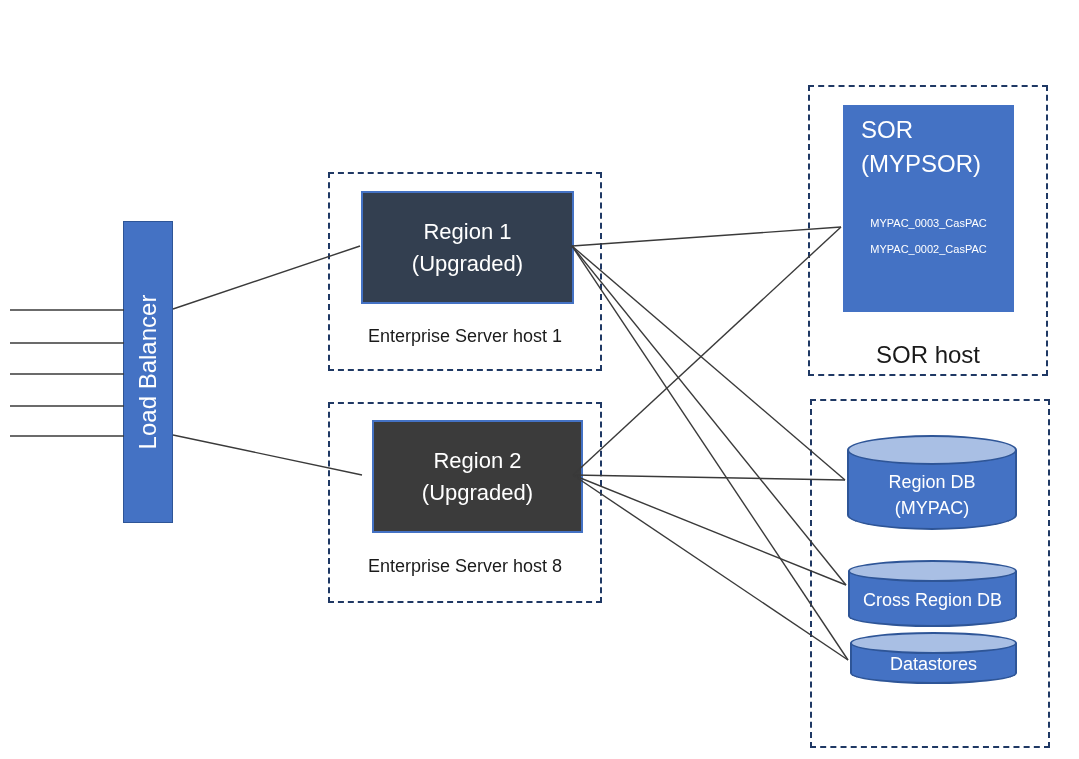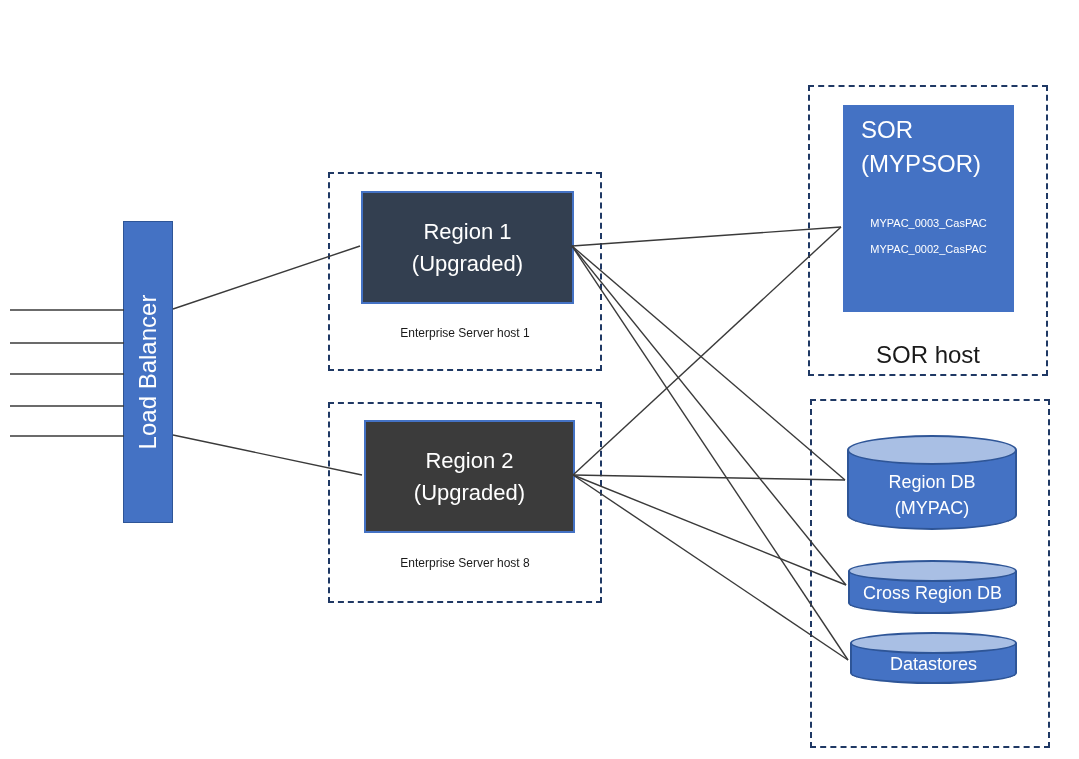--- a/index.html
+++ b/index.html
@@ -60,28 +60,28 @@
     position: absolute;
     display: flex; align-items: center; justify-content: center;
     text-align: center;
     color: var(--text-light, #fff);
     font-size: 22px;
     line-height: 1.45;
     border: 2px solid var(--region-border, #4472C4);
     z-index: 12;
   }
   .region-box.r1 { left: 31px; top: 17px; width: 213px; height: 113px; background: var(--region-1-fill, #333F50); }
-  .region-box.r2 { left: 34px; top: 16px; width: 211px; height: 113px; background: var(--region-2-fill, #3B3B3B); }
+  .region-box.r2 { left: 42px; top: 16px; width: 211px; height: 113px; background: var(--region-2-fill, #3B3B3B); }
 
   .host-label {
     position: absolute;
     left: 0; width: 100%;
     text-align: center;
     color: var(--text-dark, #1A1A1A);
-    font-size: 12px;
+    font-size: 18px;
   }
   .host-label.es { top: 152px; }
   .host-label.big { font-size: 24px; margin-top: 28px; }
   .host-label.sor-pos { top: 226px; }
   .host-label.rdbms-pos { top: 303px; }
 
   
   .sor-box {
     position: absolute;
     left: 33px; top: 18px;
@@ -130,21 +130,21 @@
     color: var(--text-light, #fff);
     font-size: 18px;
     line-height: 1.4;
     z-index: 3;
   }
   .cylinder.tall { left: 35px; top: 34px; width: 170px; height: 95px; }
   .cylinder.tall .cyl-top { height: 30px; }
   .cylinder.tall .cyl-body { top: 15px; border-radius: 0 0 50% 50% / 0 0 15px 15px; }
   .cylinder.tall .cyl-label { top: 28px; border-radius: 17px; }
 
-  .cylinder.short1 { left: 36px; top: 159px; width: 169px; height: 54px; }
+  .cylinder.short1 { left: 36px; top: 159px; width: 169px; height: 67px; }
   .cylinder.short2 { left: 38px; top: 231px; width: 167px; height: 52px; }
   .cylinder.short1 .cyl-top, .cylinder.short2 .cyl-top { height: 22px; }
   .cylinder.short1 .cyl-body, .cylinder.short2 .cyl-body { top: 11px; border-radius: 0 0 50% 50% / 0 0 11px 11px; }
   .cylinder.short1 .cyl-label, .cylinder.short2 .cyl-label { top: 16px; }
 </style>
 </head>
 <body>
 
 <div class="stage">
 

